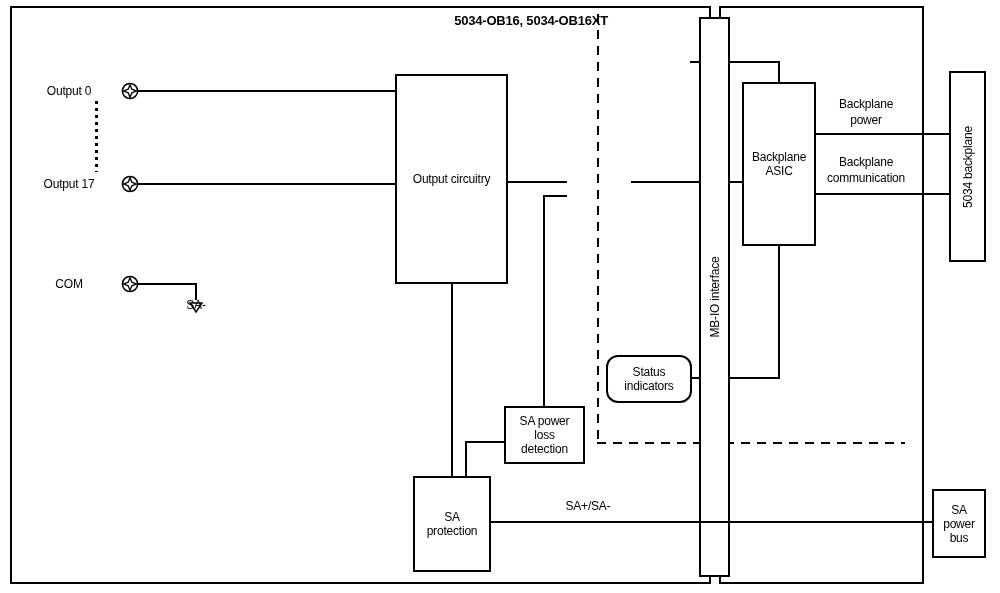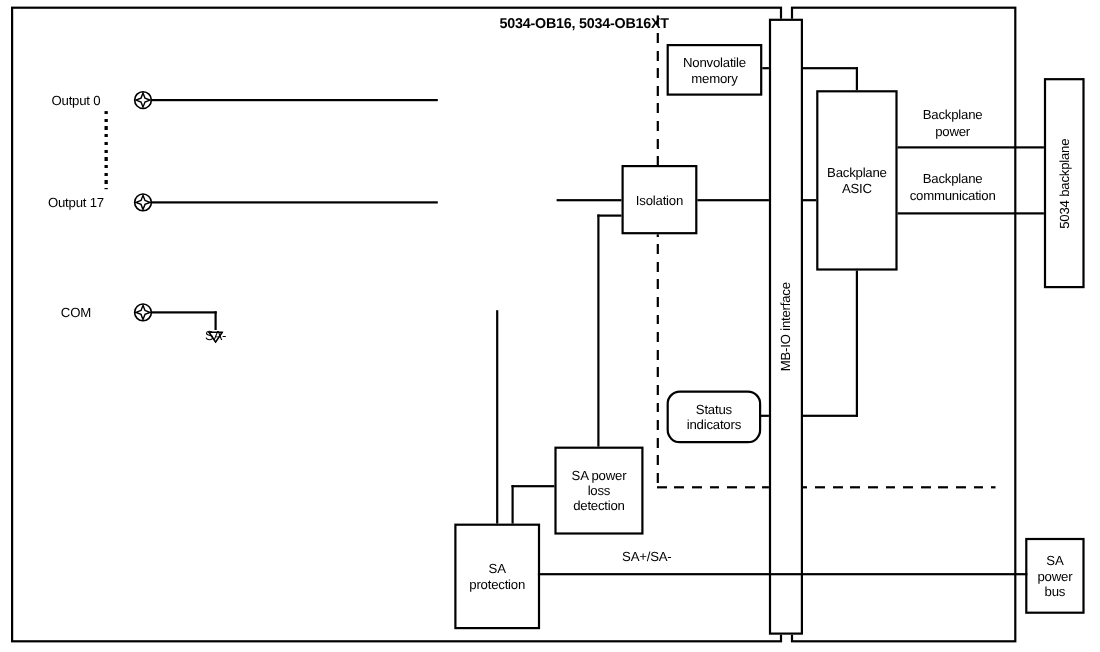--- a/index.html
+++ b/index.html
@@ -61,36 +61,32 @@
   <div class="wh" style="left:728px;top:181px;width:16px;"></div>
   <div class="wv" style="left:778px;top:244px;height:135px;"></div>
   <div class="wh" style="left:728px;top:377px;width:52px;"></div>
   <div class="wh" style="left:689px;top:377px;width:12px;"></div>
   <div class="wh" style="left:813px;top:133px;width:139px;"></div>
   <div class="wh" style="left:813px;top:193px;width:139px;"></div>
 
   <div class="blk vert" style="left:699px;top:17px;width:31px;height:560px;">
     <span>MB-IO interface</span>
   </div>
-  <div class="blk" style="left:565px;top:150px;width:69px;height:63px;">
-    <span>Isolation</span>
-  </div>
-  <div class="blk" style="left:606px;top:40px;width:87px;height:47px;">
-    <span>Nonvolatile
-memory</span>
+  <div class="blk" style="left:395px;top:74px;width:113px;height:210px;">
+    <span>Output circuitry</span>
   </div>
   <div class="blk" style="left:742px;top:82px;width:74px;height:164px;">
     <span>Backplane
 ASIC</span>
   </div>
   <div class="blk" style="left:606px;top:355px;width:86px;height:48px;border-radius:12px;">
     <span>Status
 indicators</span>
   </div>
-  <div class="blk" style="left:504px;top:406px;width:81px;height:80px;">
+  <div class="blk" style="left:504px;top:406px;width:81px;height:58px;">
     <span>SA power
 loss
 detection</span>
   </div>
   <div class="blk" style="left:413px;top:476px;width:78px;height:96px;">
     <span>SA
 protection</span>
   </div>
   <div class="blk vert" style="left:949px;top:71px;width:37px;height:191px;">
     <span>5034 backplane</span>

